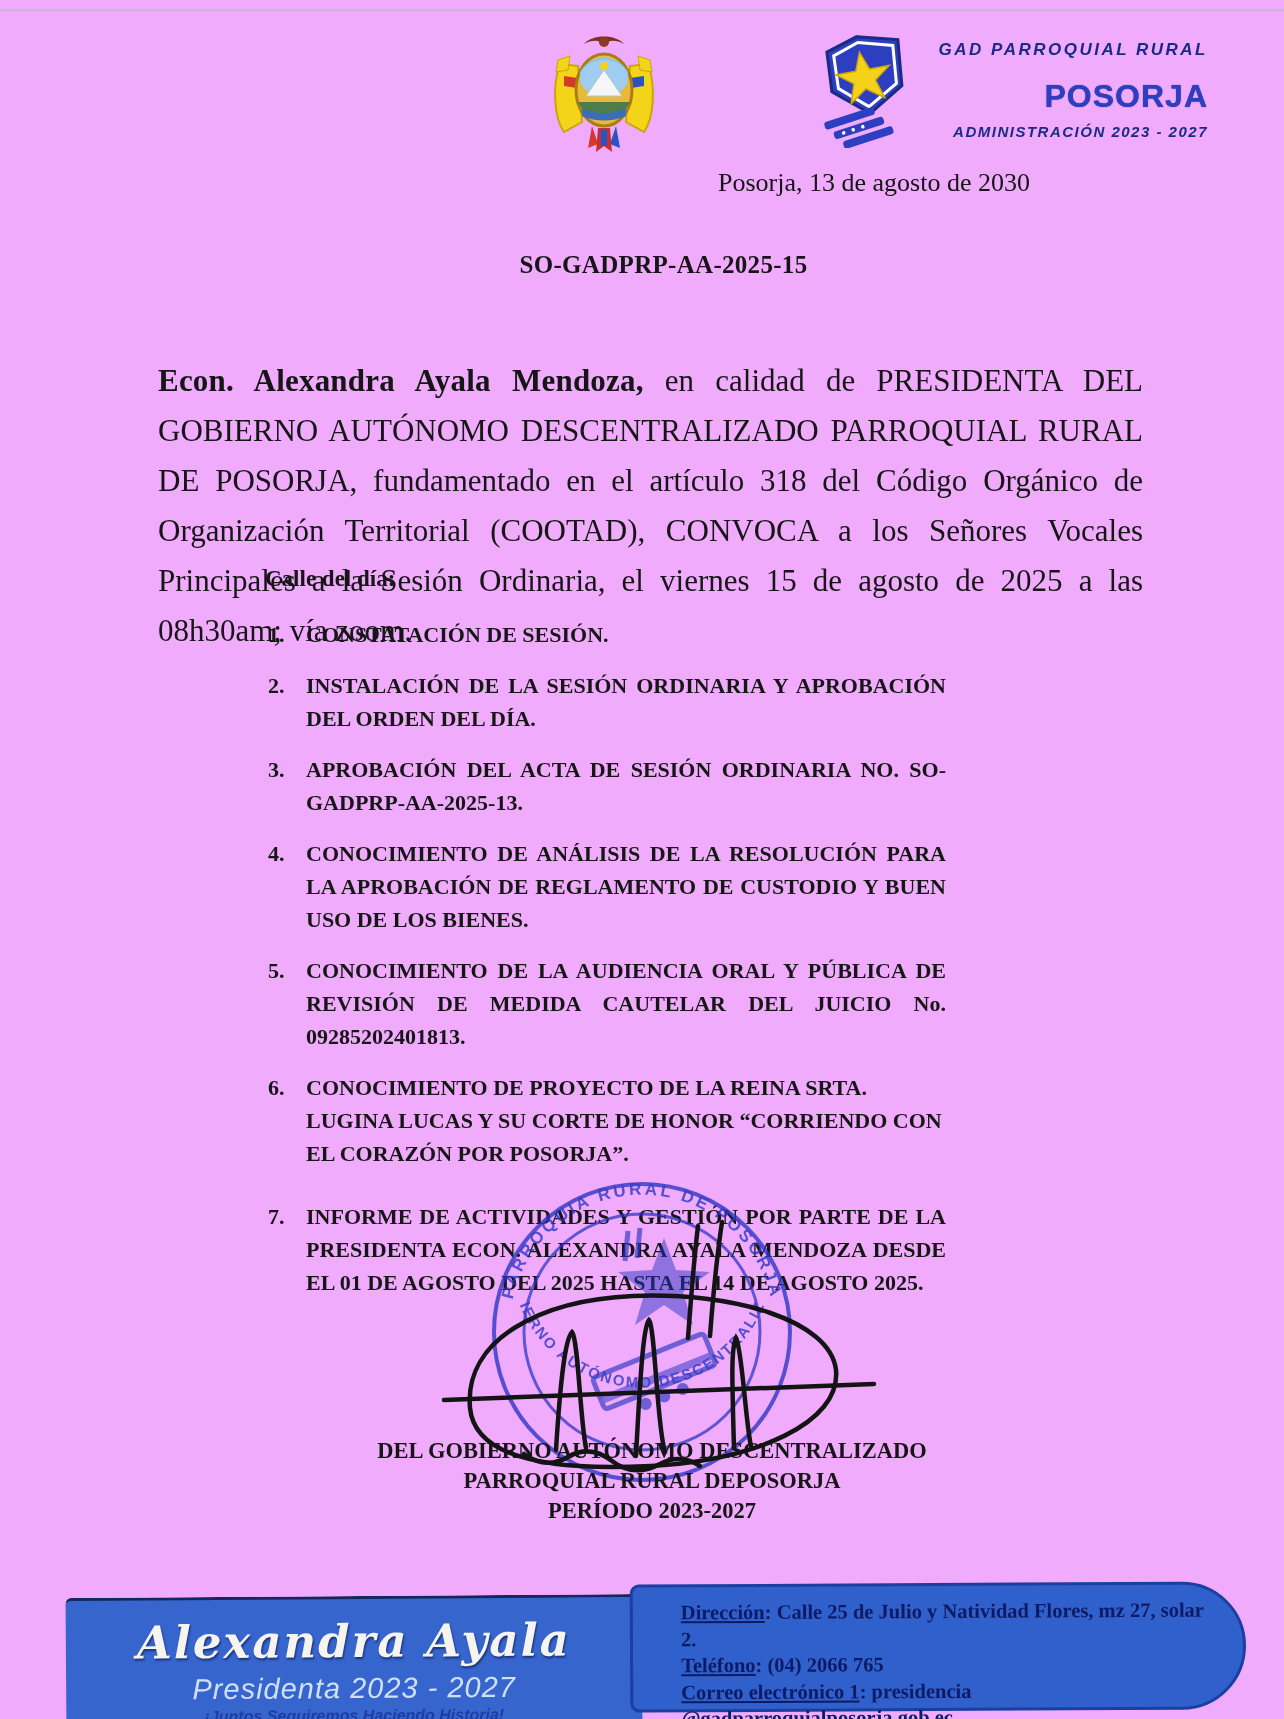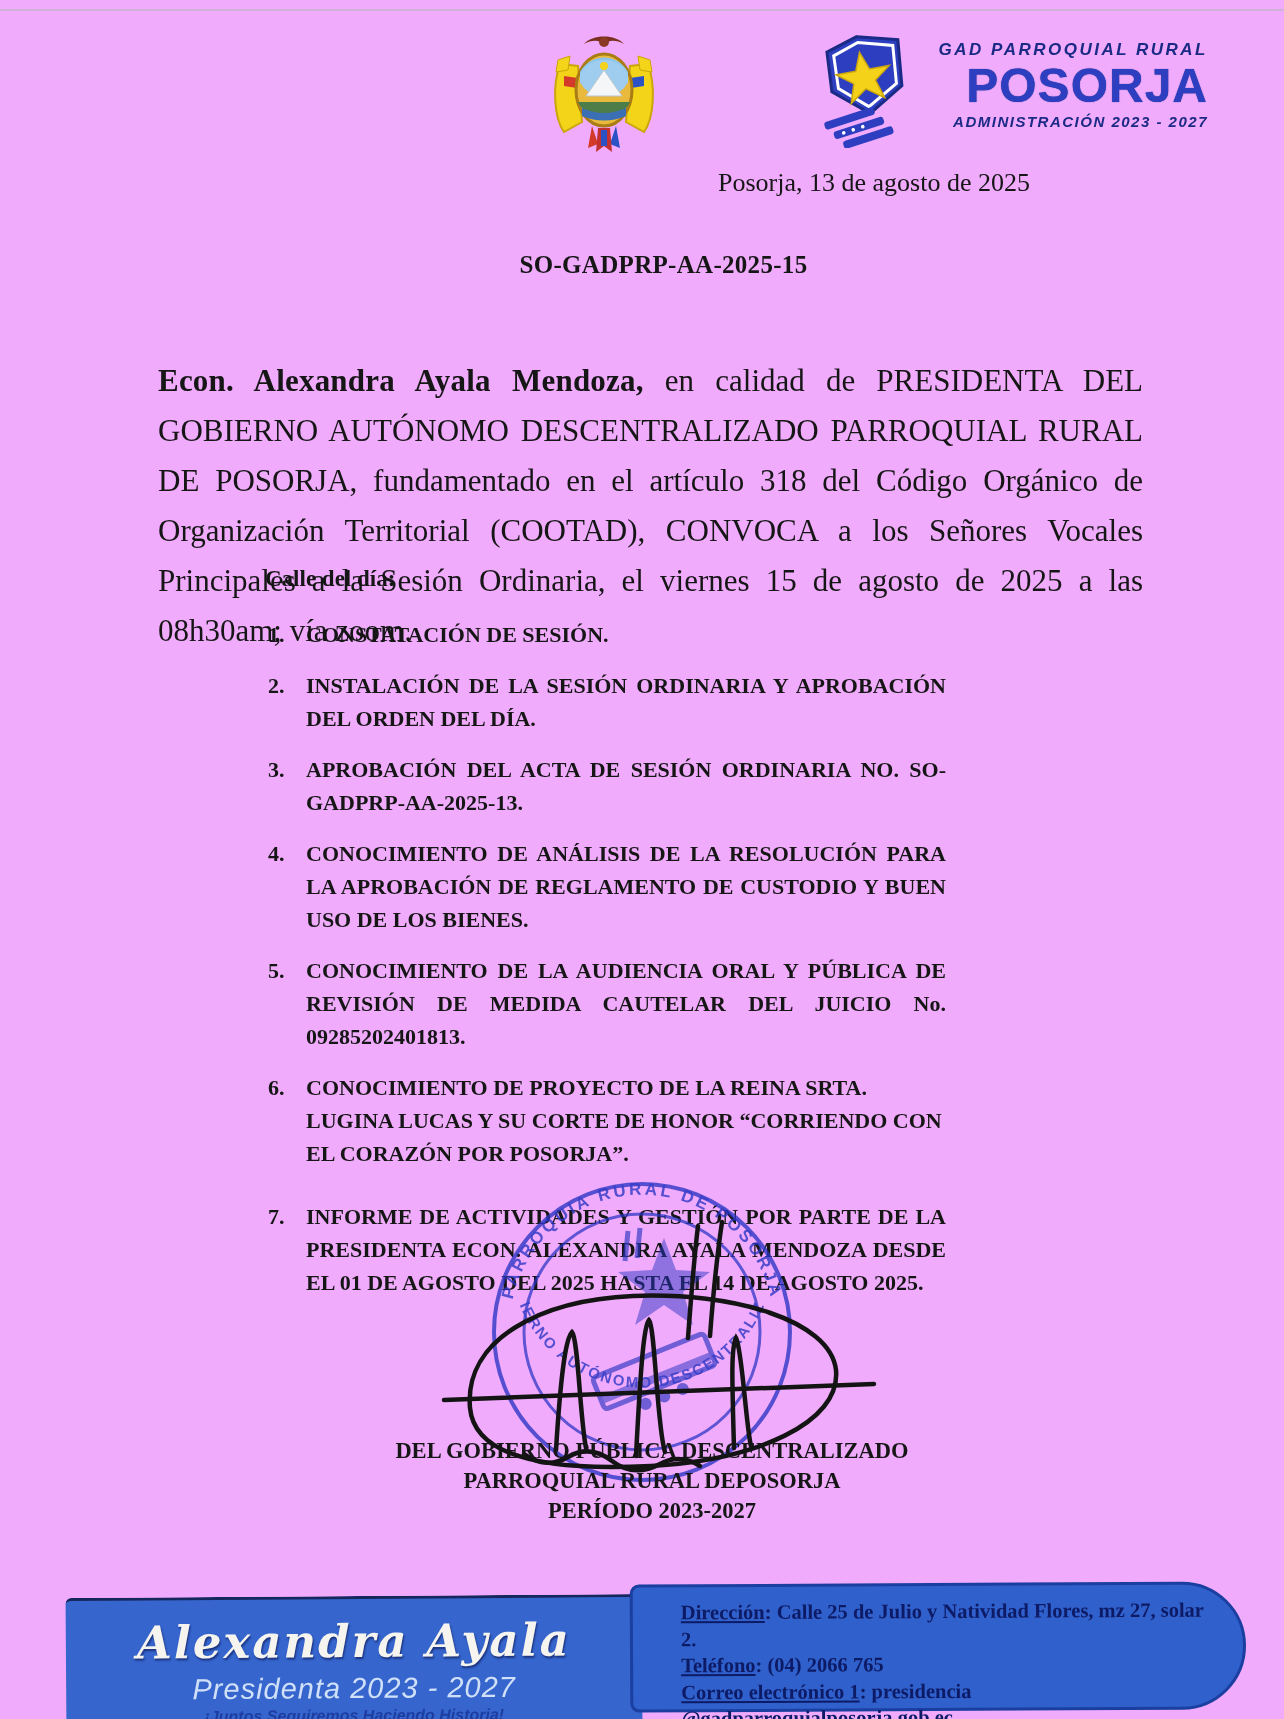--- a/index.html
+++ b/index.html
@@ -10,22 +10,22 @@
   }
   .scan-edge{position:absolute;top:9px;left:0;right:0;height:2px;background:#b9b9bd;opacity:.6;}
 
   
   .coa{position:absolute;left:538px;top:26px;width:132px;height:132px;}
   .logo{position:absolute;left:812px;top:28px;width:392px;height:125px;}
   .logo-shield{position:absolute;left:0;top:2px;width:118px;height:118px;}
   .logo-text{position:absolute;left:118px;top:12px;width:278px;text-align:right;
     font-family:"Liberation Sans", sans-serif;}
   .logo-line1{font-size:17px;font-weight:bold;font-style:italic;color:#1b2a85;letter-spacing:2.5px;white-space:nowrap;}
-  .logo-name{font-size:48px;line-height:50px;font-weight:bold;color:#2d3fc0;letter-spacing:1px;
-    text-shadow:0 0 1px #1b2a85; margin-top:1px;}
+  .logo-name{font-size:32px;line-height:50px;font-weight:bold;color:#2d3fc0;letter-spacing:1px;
+    text-shadow:0 0 1px #1b2a85; margin-top:11px;}
   .logo-line3{font-size:15px;font-weight:bold;font-style:italic;color:#1b2a85;letter-spacing:1.5px;white-space:nowrap;margin-top:2px;}
 
   .date-line{position:absolute;left:718px;top:168px;font-size:26px;}
 
   .title-block{position:absolute;left:0;top:248px;width:100%;text-align:center;
     font-weight:bold;font-size:25px;line-height:34px;letter-spacing:.3px;}
 
   .intro{position:absolute;left:158px;top:325px;width:985px;
     font-size:31px;line-height:50px;text-align:justify;}
   .intro b{letter-spacing:.2px;}
@@ -118,21 +118,21 @@
         </g>
       </svg>
     </div>
     <div class="logo-text">
       <div class="logo-line1">GAD PARROQUIAL RURAL</div>
       <div class="logo-name">POSORJA</div>
       <div class="logo-line3">ADMINISTRACIÓN 2023 - 2027</div>
     </div>
   </div>
 
-  <div class="date-line">Posorja, 13 de agosto de 2025</div>
+  <div class="date-line">Posorja, 13 de agosto de 2030</div>
 
   <div class="title-block">
     <div>SO-GADPRP-AA-2025-15</div>
   </div>
 
   <p class="intro"><b>Econ. Alexandra Ayala Mendoza,</b><span> en calidad de PRESIDENTA DEL GOBIERNO AUTÓNOMO DESCENTRALIZADO PARROQUIAL RURAL DE POSORJA, fundamentado en el artículo 318 del Código Orgánico de Organización Territorial (COOTAD), CONVOCA a los Señores Vocales Principales a la Sesión Ordinaria, el viernes 15 de agosto de 2025 a las 08h30am; vía zoom.</span></p>
 
   <div class="agenda-heading">Calle del día:</div>
 
   <div class="agenda">
@@ -206,21 +206,21 @@
         <path d="M6 202 L436 186"></path>
         <path d="M118 252 C123 172 128 140 134 134 C140 140 142 220 148 250"></path>
         <path d="M198 258 C203 162 206 128 211 122 C217 128 219 230 227 254"></path>
         <path d="M296 250 C294 180 293 150 298 140 C304 150 308 228 313 248"></path>
         <path d="M86 256 q22 16 44 3 q22 -13 44 4 q22 17 48 3 q20 -11 40 2"></path>
       </g>
     </svg>
   </div>
 
   <div class="sig-block">
-    <div>DEL GOBIERNO PÚBLICA DESCENTRALIZADO</div>
+    <div>DEL GOBIERNO AUTÓNOMO DESCENTRALIZADO</div>
     <div>PARROQUIAL RURAL DEPOSORJA</div>
     <div>PERÍODO 2023-2027</div>
   </div>
 
   <div class="ribbon-left">
     <div class="script-name">Alexandra Ayala</div>
     <div class="role-line">Presidenta 2023 - 2027</div>
     <div class="slogan">¡Juntos Seguiremos Haciendo Historia!</div>
   </div>
 

